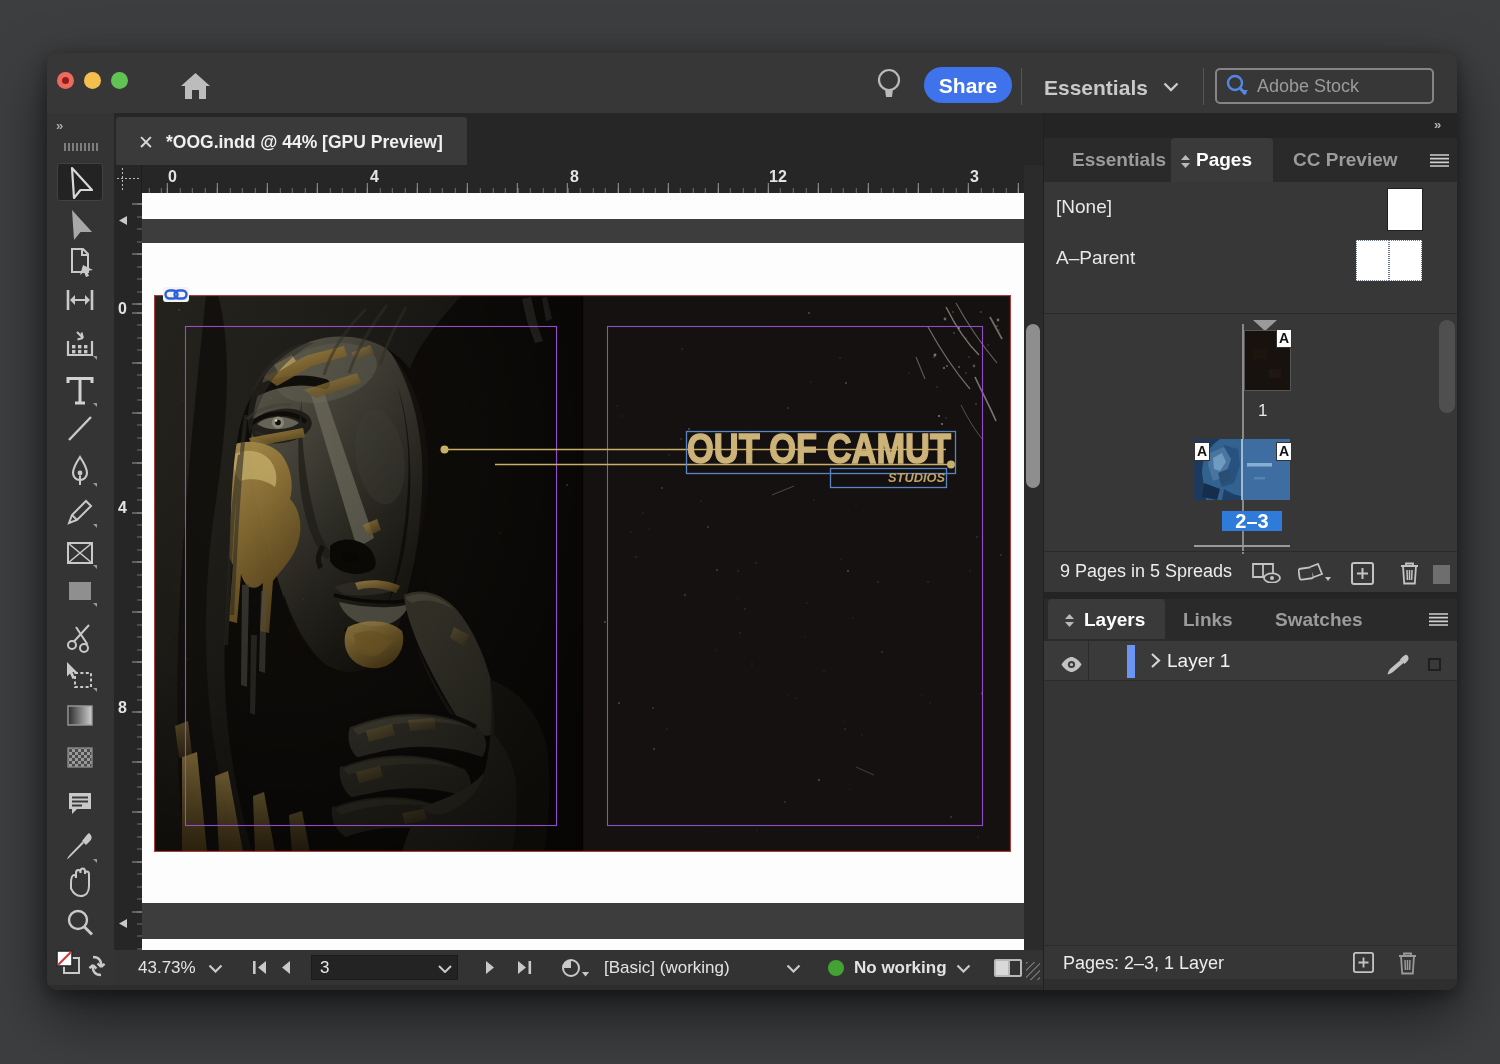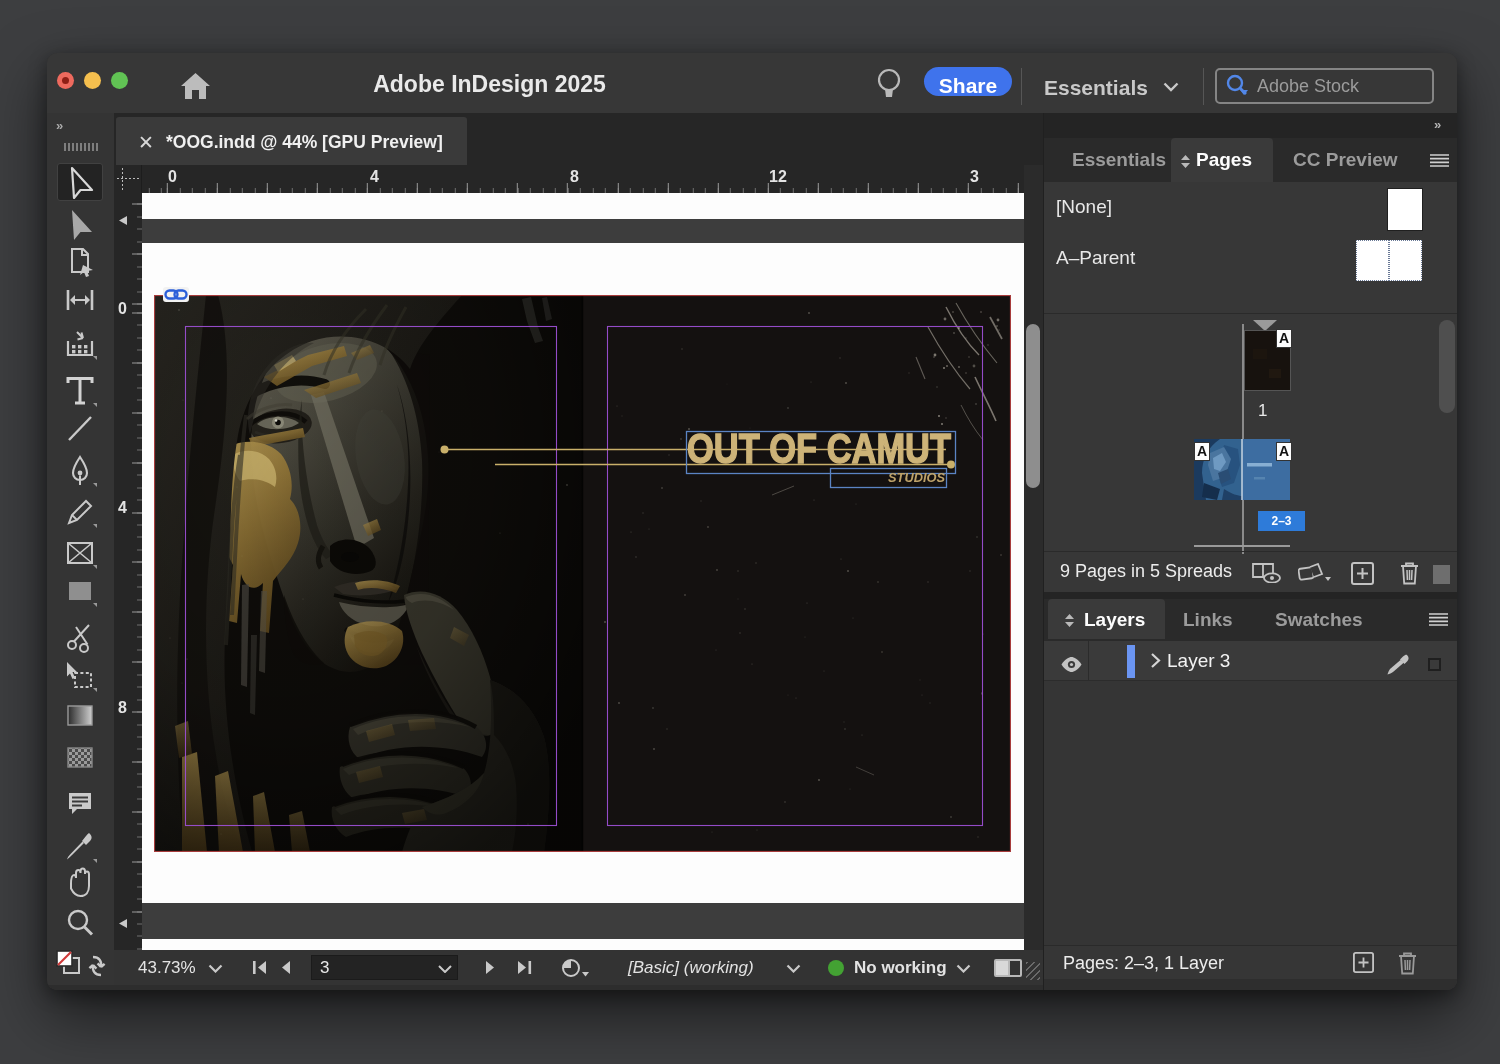--- a/index.html
+++ b/index.html
@@ -66,26 +66,25 @@
 </head>
 <body>
 <div id="win">
   <div id="titlebar">
     <div class="tl" id="tl-r"></div>
       <div class="tl" id="tl-y"></div>
       <div class="tl" id="tl-g"></div>
     <svg class="abs" style="left:133px;top:18px" width="31" height="30" viewBox="0 0 31 30">
       <path d="M15.5 2 L30 15 L26 15 L26 28 L19 28 L19 19 L12 19 L12 28 L5 28 L5 15 L1 15 Z" fill="#bcbcbc"></path>
     </svg>
-    <div id="title">Adobe InDesign 2025</div>
     <svg class="abs" style="left:829px;top:15px" width="26" height="34" viewBox="0 0 26 34">
       <circle cx="13" cy="12" r="10" fill="none" stroke="#b9b9b9" stroke-width="2.2"></circle>
       <path d="M9 21 L17 21 L16 29 L10 29 Z" fill="#b9b9b9"></path>
     </svg>
-    <div class="abs" style="left:877px;top:14px;width:88px;height:29px;border-radius:20px;background:#3f73ec;color:#fff;font-size:21px;font-weight:bold;text-align:center;line-height:38px;">Share</div>
+    <div class="abs" style="left:877px;top:14px;width:88px;height:36px;border-radius:20px;background:#3f73ec;color:#fff;font-size:21px;font-weight:bold;text-align:center;line-height:38px;">Share</div>
     <div class="abs" style="left:974px;top:15px;width:1px;height:37px;background:#565656"></div>
     <div class="abs" style="left:997px;top:23px;font-size:21px;font-weight:600;color:#c9c9c9;">Essentials</div>
     <svg class="abs" style="left:1116px;top:29px" width="16" height="10" viewBox="0 0 16 10">
         <path d="M1.5 1.5 L8 8 L14.5 1.5" fill="none" stroke="#c9c9c9" stroke-width="2.4"></path>
       </svg>
     <div class="abs" style="left:1156px;top:15px;width:1px;height:37px;background:#565656"></div>
     <div class="abs" style="left:1168px;top:15px;width:219px;height:36px;border:2px solid #858585;border-radius:5px;"></div>
     <svg class="abs" style="left:1177px;top:20px" width="26" height="26" viewBox="0 0 26 26">
       <circle cx="11" cy="10" r="7" fill="none" stroke="#5287e8" stroke-width="2.4"></circle>
       <path d="M16 15 L22 21" stroke="#5287e8" stroke-width="2.6"></path>
@@ -567,21 +566,21 @@
       </svg>
     <svg class="abs" style="left:402px;top:10px" width="17" height="15" viewBox="0 0 17 15">
         <path d="M2 1 L2 14 L10 7.5 Z" fill="#c9c9c9"></path>
         <rect x="12.5" y="1" width="2.6" height="13" fill="#c9c9c9"></rect>
       </svg>
     <svg class="abs" style="left:447px;top:8px" width="30" height="21" viewBox="0 0 30 21">
         <circle cx="10" cy="10" r="8" fill="none" stroke="#c9c9c9" stroke-width="2"></circle>
         <path d="M10 10 L10 2 A8 8 0 0 0 2 10 Z" fill="#c9c9c9"></path>
         <path d="M21 14 L28 14 L24.5 18.5 Z" fill="#c9c9c9"></path>
       </svg>
-    <div class="abs" style="left:514px;top:8px;font-style:italic;">[Basic] (working)</div>
+    <div class="abs" style="left:490px;top:8px;">[Basic] (working)</div>
     <svg class="abs" style="left:672px;top:14px" width="15" height="9" viewBox="0 0 15 9">
         <path d="M1.5 1.5 L7.5 7.5 L13.5 1.5" fill="none" stroke="#c9c9c9" stroke-width="2.2"></path>
       </svg>
     <div class="abs" style="left:714px;top:10px;width:16px;height:16px;border-radius:50%;background:#43a233;"></div>
     <div class="abs" style="left:740px;top:8px;font-weight:bold;">No working</div>
     <svg class="abs" style="left:842px;top:14px" width="15" height="9" viewBox="0 0 15 9">
         <path d="M1.5 1.5 L7.5 7.5 L13.5 1.5" fill="none" stroke="#c9c9c9" stroke-width="2.2"></path>
       </svg>
     <div class="abs" style="left:880px;top:9px;width:28px;height:18px;border:2px solid #b9b9b9;border-radius:2px;">
         <div class="abs" style="left:0;top:0;width:12px;height:14px;background:#d9d9d9;"></div>
@@ -638,21 +637,21 @@
         <path d="M10 44 L26 50 L23 61 L8 58 Z" fill="#152e4c"></path>
         <path d="M30 50 C38 55 44 57 48 57 L48 61 L28 61 Z" fill="#1f4066"></path>
         <rect x="53" y="24" width="25" height="3.5" fill="#88afd3"></rect>
         <rect x="60" y="38" width="11" height="2.5" fill="#5d89b4" opacity=".8"></rect>
         <path d="M84 4 L92 10 L88 18 L82 12 Z" fill="#4a77a5" opacity=".7"></path>
         <rect x="47.2" y="0" width="1.6" height="61" fill="#cdd8e4" opacity=".9"></rect>
       </svg>
       <div class="abs" style="left:1px;top:4px;width:14px;height:17px;background:#fdfdfd;color:#111;font-size:14px;font-weight:bold;text-align:center;line-height:17px;box-shadow:0 0 0 1px #333;">A</div>
       <div class="abs" style="left:83px;top:4px;width:14px;height:17px;background:#fdfdfd;color:#111;font-size:14px;font-weight:bold;text-align:center;line-height:17px;box-shadow:0 0 0 1px #333;">A</div>
     </div>
-    <div class="abs" style="left:178px;top:398px;width:47px;height:20px;background:#2e7bd9;color:#fff;font-size:12px;font-weight:bold;text-align:center;line-height:20px;margin-left:36px;">2–3</div>
+    <div class="abs" style="left:178px;top:398px;width:60px;height:20px;background:#2e7bd9;color:#fff;font-size:20px;font-weight:bold;text-align:center;line-height:20px;">2–3</div>
     <div class="abs" style="left:150px;top:432px;width:96px;height:2px;background:#9a9a9a;"></div>
     <div class="abs" style="left:395px;top:207px;width:16px;height:93px;background:#4f4f4f;border-radius:8px;"></div>
 
     <div class="abs" style="left:0;top:438px;width:414px;height:1px;background:#2a2a2a;"></div>
     <div class="footer-txt" style="left:16px;top:448px;">9 Pages in 5 Spreads</div>
     <svg class="icn" style="left:208px;top:450px" width="30" height="20" viewBox="0 0 30 20">
         <path d="M1 1 L11 1 L11 14 L1 14 Z M11 1 L21 1 L21 14 L11 14" fill="none" stroke="#c3c3c3" stroke-width="1.8"></path>
         <ellipse cx="20" cy="15" rx="8" ry="4.6" fill="#363636" stroke="#c3c3c3" stroke-width="1.8"></ellipse>
         <circle cx="20" cy="15" r="2" fill="#c3c3c3"></circle>
       </svg>
@@ -691,21 +690,21 @@
     <svg class="abs" style="left:16px;top:543px" width="23" height="17" viewBox="0 0 23 17">
         <path d="M1.5 8.5 C5 3 9 1 11.5 1 C14 1 18 3 21.5 8.5 C18 14 14 16 11.5 16 C9 16 5 14 1.5 8.5 Z" fill="#c3c3c3"></path>
         <circle cx="11.5" cy="8.5" r="3.6" fill="#3a3a3a"></circle>
         <circle cx="11.5" cy="8.5" r="1.6" fill="#c3c3c3"></circle>
       </svg>
     <div class="abs" style="left:44px;top:528px;width:1px;height:39px;background:#2b2b2b;"></div>
     <div class="abs" style="left:83px;top:532px;width:8px;height:33px;background:#6b95f2;"></div>
     <svg class="abs" style="left:106px;top:539px" width="11" height="17" viewBox="0 0 11 17">
         <path d="M2 2 L9 8.5 L2 15" fill="none" stroke="#d5d5d5" stroke-width="2.2"></path>
       </svg>
-    <div class="abs" style="left:123px;top:537px;font-size:19px;color:#f2f2f2;">Layer 3</div>
+    <div class="abs" style="left:123px;top:537px;font-size:19px;color:#f2f2f2;">Layer 1</div>
     <svg class="abs" style="left:343px;top:541px" width="23" height="21" viewBox="0 0 23 21">
         <path d="M20 1 C22 3 22 5 20.5 7 L17.5 10 L13 5.5 L16 2.5 C18 1 19 0.5 20 1 Z" fill="#c3c3c3"></path>
         <path d="M13.5 6 L3 15 C2 16.5 1 18.5 0.5 20.5 C2.5 20 4.5 19 6 18 L17 8.5 Z" fill="#c3c3c3"></path>
       </svg>
     <div class="abs" style="left:384px;top:545px;width:13px;height:13px;border:2.4px solid #1f1f1f;"></div>
     <div class="abs" style="left:0;top:567px;width:414px;height:1px;background:#2c2c2c;"></div>
 
     <div class="abs" style="left:0;top:568px;width:414px;height:264px;background:#353535;"></div>
     <div class="abs" style="left:0;top:832px;width:414px;height:1px;background:#2a2a2a;"></div>
     <div class="footer-txt" style="left:19px;top:840px;">Pages: 2–3, 1 Layer</div>

